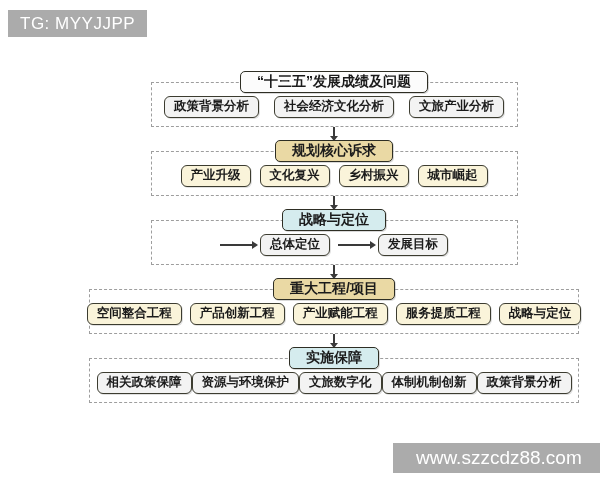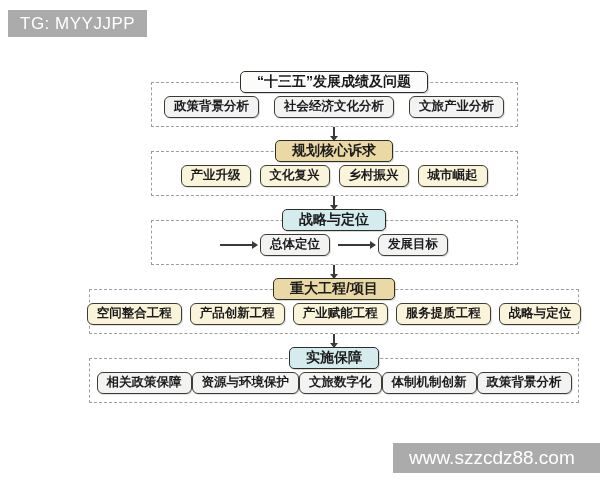--- a/index.html
+++ b/index.html
@@ -3,21 +3,21 @@
 <meta charset="utf-8">
 <style>
   * { margin:0; padding:0; box-sizing:border-box; }
   html,body { width:600px; height:480px; background:#ffffff; overflow:hidden;
               font-family:"Liberation Sans","DejaVu Sans",sans-serif; }
   .stage { position:relative; width:600px; height:348px; background:#ffffff; }
 
   
   .wm { position:absolute; background:#ababab; color:#ffffff; display:flex; align-items:center; }
   .wm-top { left:8px; top:10px; height:27px; padding:0 12px; font-size:17px; letter-spacing:0.5px; }
-  .wm-bottom { right:0; top:443px; height:30px; width:207px; padding-left:16px; font-size:19px; }
+  .wm-bottom { right:0; top:443px; height:30px; width:207px; padding-left:23px; font-size:19px; }
 
   
   .flow { position:absolute; left:89px; top:71px; width:490px;
           display:flex; flex-direction:column; align-items:center; }
   .section { display:flex; flex-direction:column; align-items:center; }
   .w-narrow { width:367px; }
   .w-wide   { width:490px; }
 
   .sec-header { position:relative; z-index:2; height:22px; line-height:19px;
                 border:1.6px solid #2e2e24; border-radius:5px; padding:0 16px;

